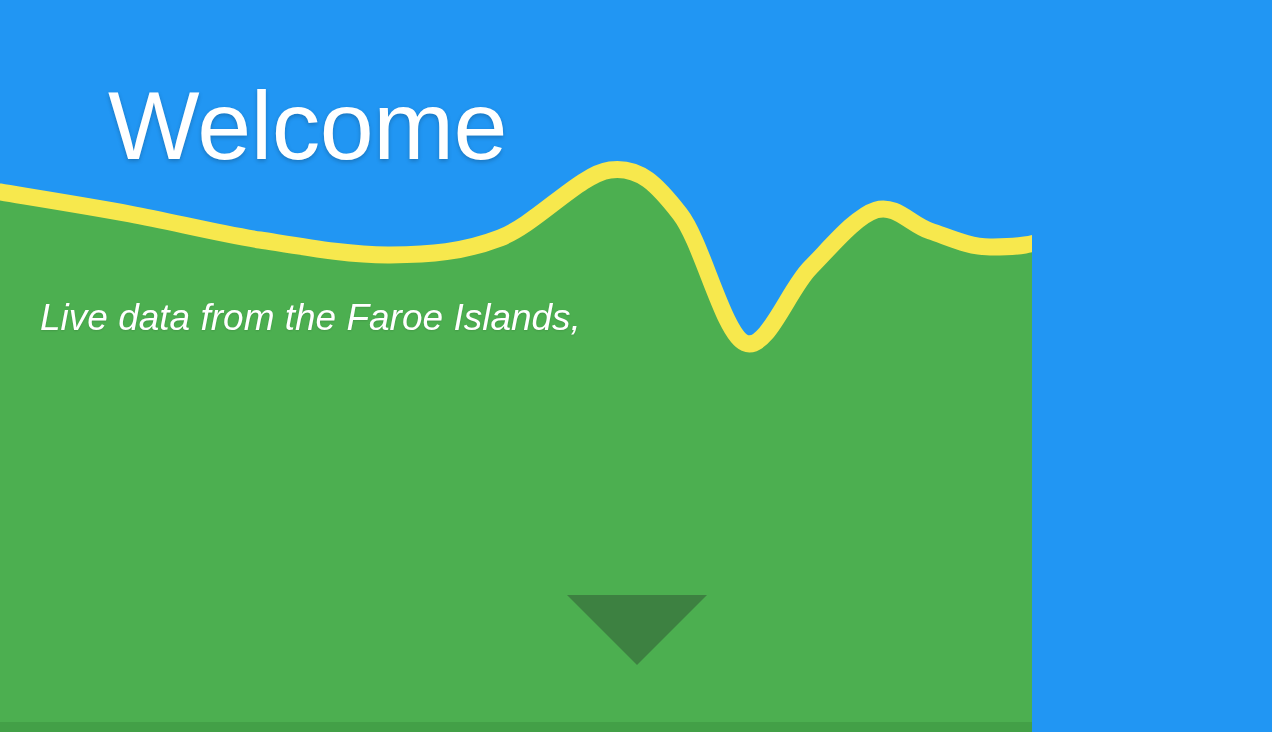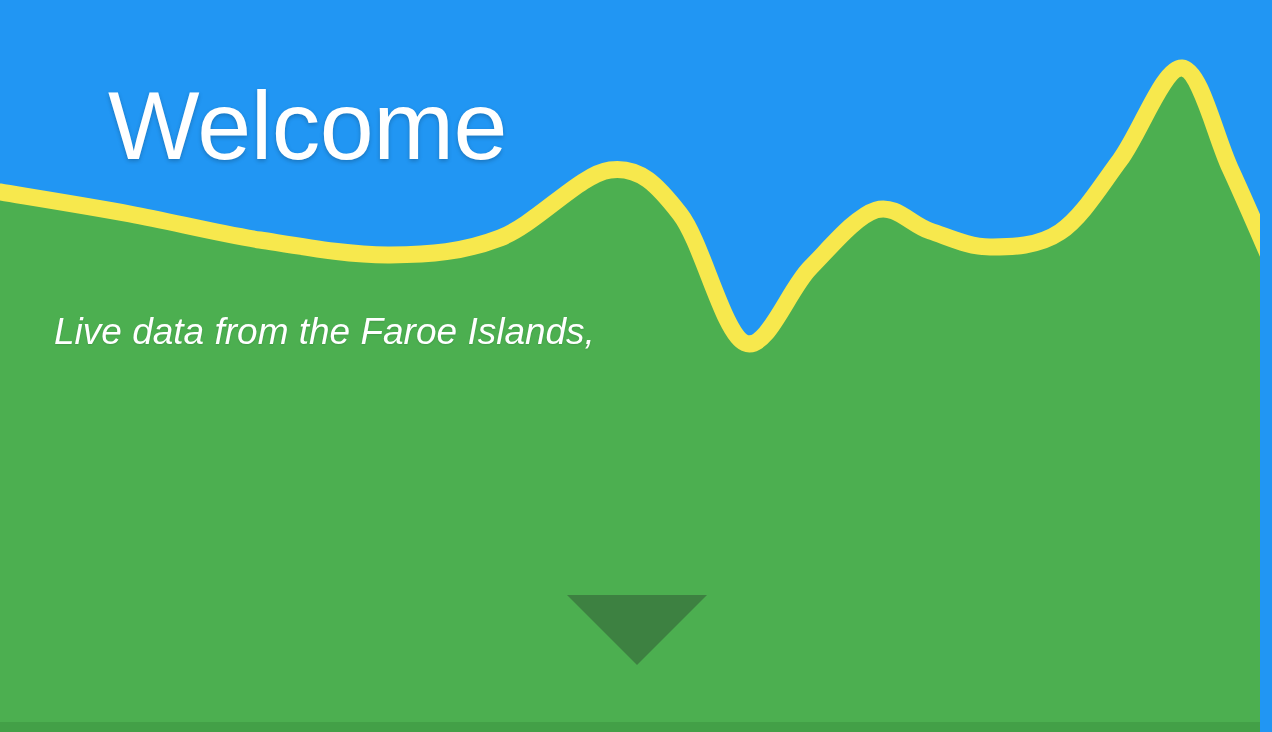--- a/index.html
+++ b/index.html
@@ -7,21 +7,21 @@
     margin: 0;
     padding: 0;
     background: #2196F3;
   }
   body {
     font-family: "Liberation Sans", sans-serif;
     -webkit-font-smoothing: antialiased;
   }
   #hero {
     position: relative;
-    width: 1260px;
+    width: 1032px;
     height: 732px;
     overflow: hidden;
     background: #2196F3;
   }
   #chart-layer {
     position: absolute;
     left: 0;
     top: 0;
     width: 1272px;
     height: 732px;
@@ -45,21 +45,21 @@
     line-height: 1.0;
     letter-spacing: -0.5px;
     color: #FFFFFF;
     text-shadow: 0 2px 4px rgba(0,0,0,0.22);
     white-space: nowrap;
   }
   .subtitle {
     position: absolute;
     left: 40px;
     top: 292px;
-    margin: 14px;
+    margin: 0;
     width: 640px;
     font-size: 37px;
     font-style: italic;
     font-weight: 400;
     line-height: 51px;
     color: #FFFFFF;
     text-shadow: 0 1px 2px rgba(0,0,0,0.12);
   }
   .subtitle .line { display: block; }
   .scroll-arrow {

